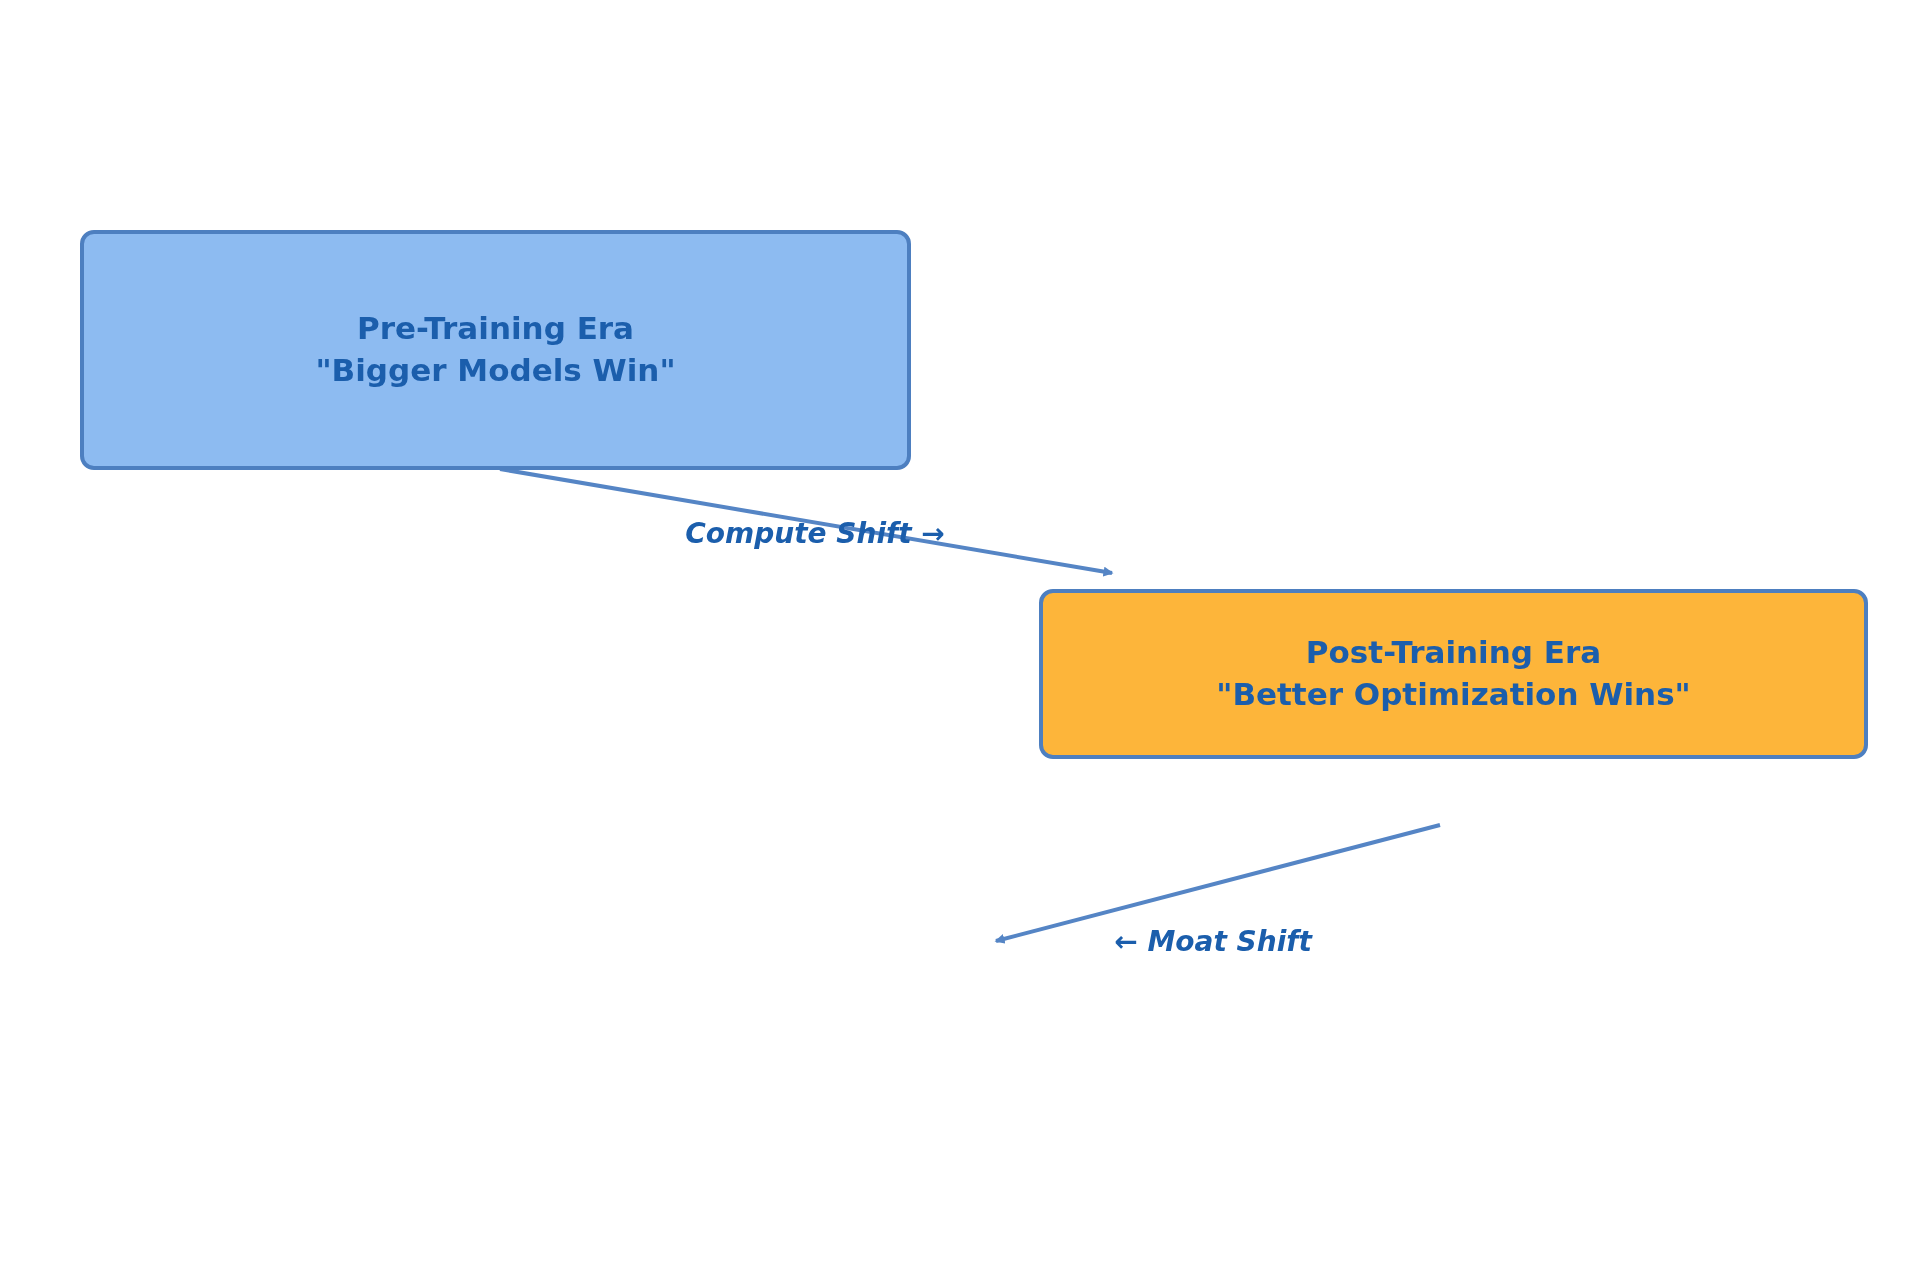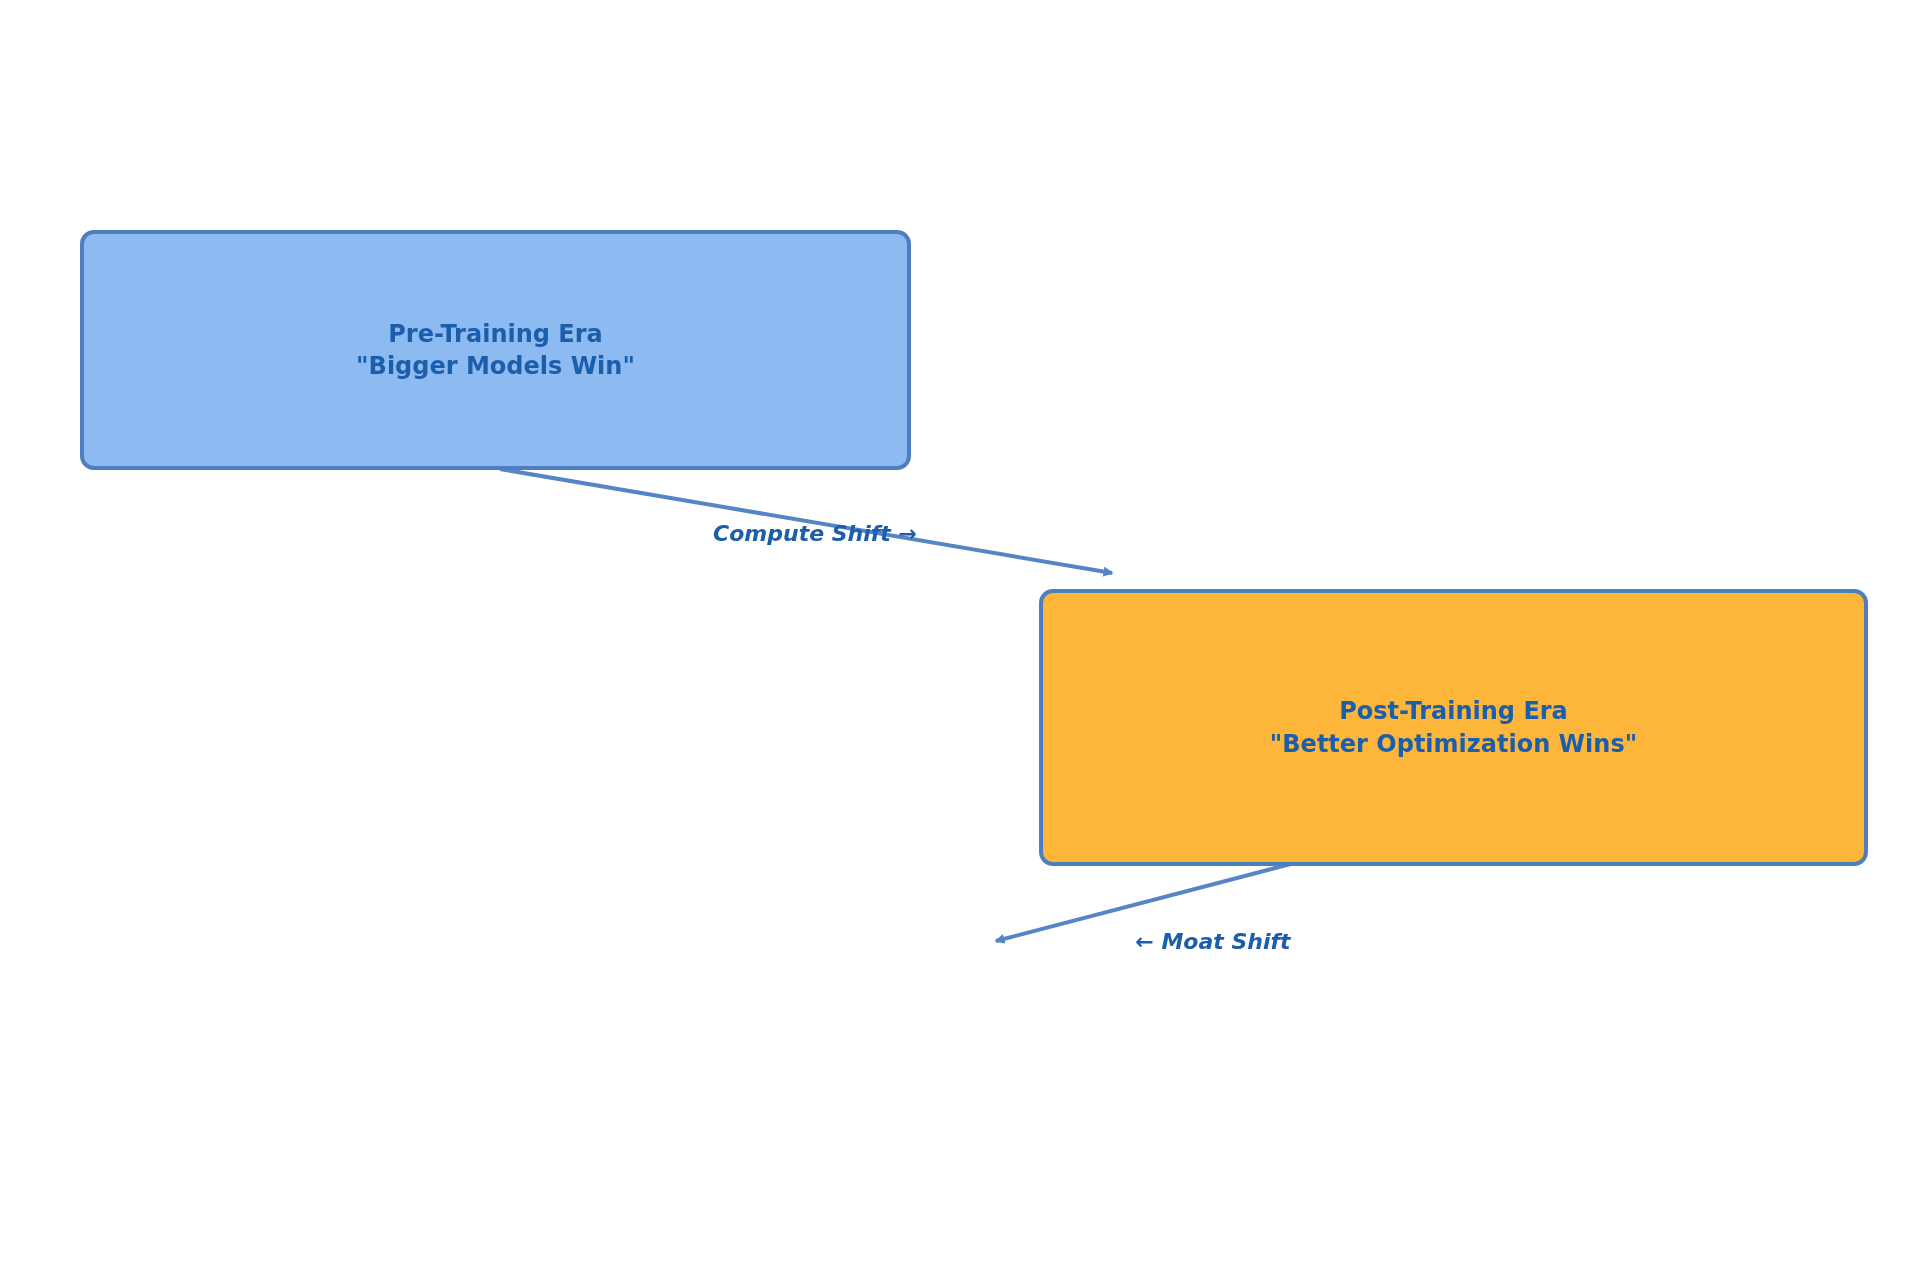--- a/index.html
+++ b/index.html
@@ -34,36 +34,36 @@
     position: absolute;
     box-sizing: border-box;
     border: 4px solid var(--box-border, #4d7fc0);
     border-radius: 14px;
     display: flex;
     flex-direction: column;
     align-items: center;
     justify-content: center;
     text-align: center;
     font-weight: bold;
-    font-size: 24px;
+    font-size: 31px;
     line-height: 1.35;
     color: var(--box-text, #1b5eac);
   }
   #box-pre {
     left: 80px;
     top: 230px;
     width: 831px;
     height: 240px;
     background: var(--pre-box-fill, #8dbbf1);
   }
   #box-post {
     left: 1039px;
     top: 589px;
     width: 829px;
-    height: 277px;
+    height: 170px;
     background: var(--post-box-fill, #fdb53a);
   }
   #box-moat {
     left: 80px;
     top: 945px;
     width: 1788px;
     height: 240px;
     background: var(--moat-box-fill, #7eb0e4);
     border-color: var(--moat-box-border, #6ea0d4);
     color: var(--moat-box-text, #ffffff);
@@ -74,21 +74,21 @@
     top: 0;
     width: 1920px;
     height: 1276px;
     pointer-events: none;
   }
   .arrow-label {
     position: absolute;
     transform: translate(-50%, -50%);
     font-style: italic;
     font-weight: bold;
-    font-size: 22px;
+    font-size: 28px;
     white-space: nowrap;
     color: var(--title-text, #1b5eac);
   }
   #label-compute { left: 815px; top: 533px; }
   #label-moat    { left: 1213px; top: 941px; }
 </style>
 </head>
 <body>
 
 <div class="page">

